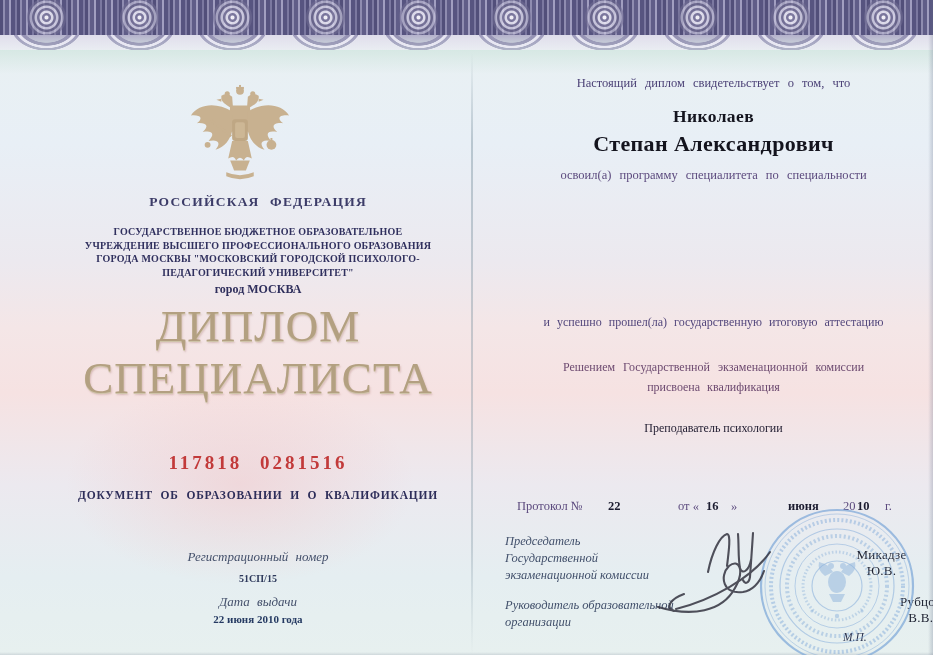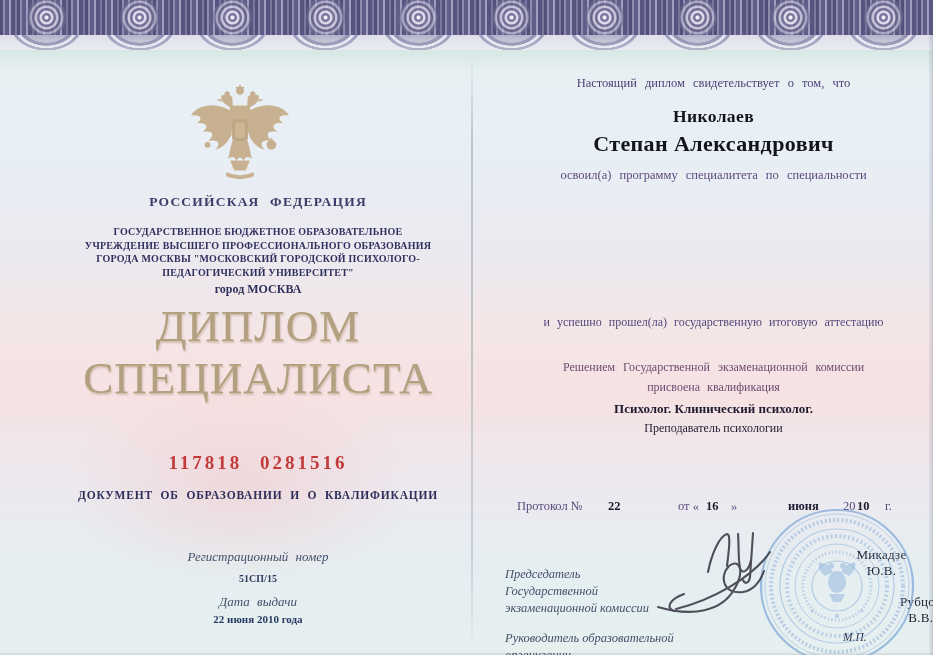--- a/index.html
+++ b/index.html
@@ -77,21 +77,21 @@
   .specialty { top:206px; font-size:13.5px; font-weight:700; color:#1c1c30; word-spacing:2px; }
   .attest    { top:315px; font-size:12px; word-spacing:4px; color:#53477c; }
   .comm1     { top:360px; font-size:12px; word-spacing:5px; color:#6d4a70; }
   .comm2     { top:380px; font-size:12px; word-spacing:4px; color:#6d4a70; }
   .qual1     { top:401px; font-size:13px; font-weight:700; color:#201c30; }
   .qual2     { top:421px; font-size:12px; font-weight:400; color:#201c30; }
   .protocol  { position:absolute; top:499px; left:0; right:0; height:20px; font-size:12.5px;padding-left:28px; }
   .protocol span { position:absolute; }
   .p-lbl { color:#5c4a7e; }
   .p-val { color:#1c1c30; font-weight:700; }
-  .officials { font-style:italic; font-size:12.5px; line-height:17px; color:#42506b; position:absolute; left:32px; text-align:left;margin-top:33px; }
+  .officials { font-style:italic; font-size:12.5px; line-height:17px; color:#42506b; position:absolute; left:32px; text-align:left; }
   .chair { top:533px; } .head { top:597px; }
   .sig-name { position:absolute; font-size:13px; color:#1c2030; letter-spacing:.3px;text-align:center; }
   .mikadze { left:372px; top:547px; } .rubtsov { left:379px; top:594px;margin-left:48px; }
   .mp { position:absolute; left:370px; top:631px; font-size:11.5px; color:#2c3450;font-style:italic; }
   .seal { position:absolute; left:757px; top:506px; opacity:.85; }
   .sigs { position:absolute; left:650px; top:500px; }
 </style>
 </head>
 <body>
 
@@ -167,21 +167,20 @@
 
   <div class="page page-right">
 
     <div class="line intro">Настоящий диплом свидетельствует о том, что</div>
     <div class="line surname">Николаев</div>
     <div class="line fullname">Степан Александрович</div>
     <div class="line program">освоил(а) программу специалитета по специальности</div>
     <div class="line attest">и успешно прошел(ла) государственную итоговую аттестацию</div>
     <div class="line comm1">Решением Государственной экзаменационной комиссии</div>
     <div class="line comm2">присвоена квалификация</div>
-    <div class="line qual1">Психолог. Клинический психолог.</div>
     <div class="line qual2">Преподаватель психологии</div>
 
     <div class="protocol">
       <span class="p-lbl" style="left:44px">Протокол №</span>
       <span class="p-val" style="left:135px">22</span>
       <span class="p-lbl" style="left:205px">от «</span>
       <span class="p-val" style="left:233px">16</span>
       <span class="p-lbl" style="left:258px">»</span>
       <span class="p-val" style="left:315px">июня</span>
       <span class="p-lbl" style="left:370px">20</span>

